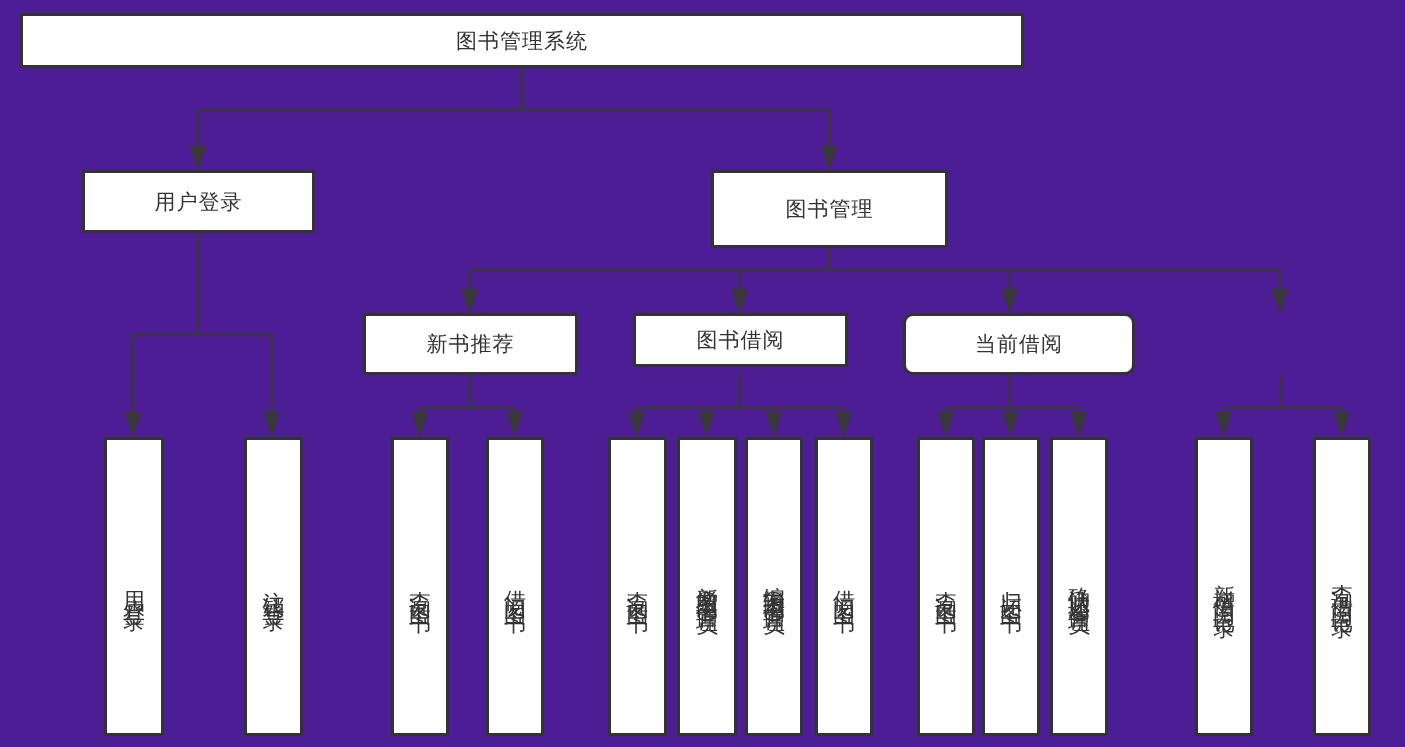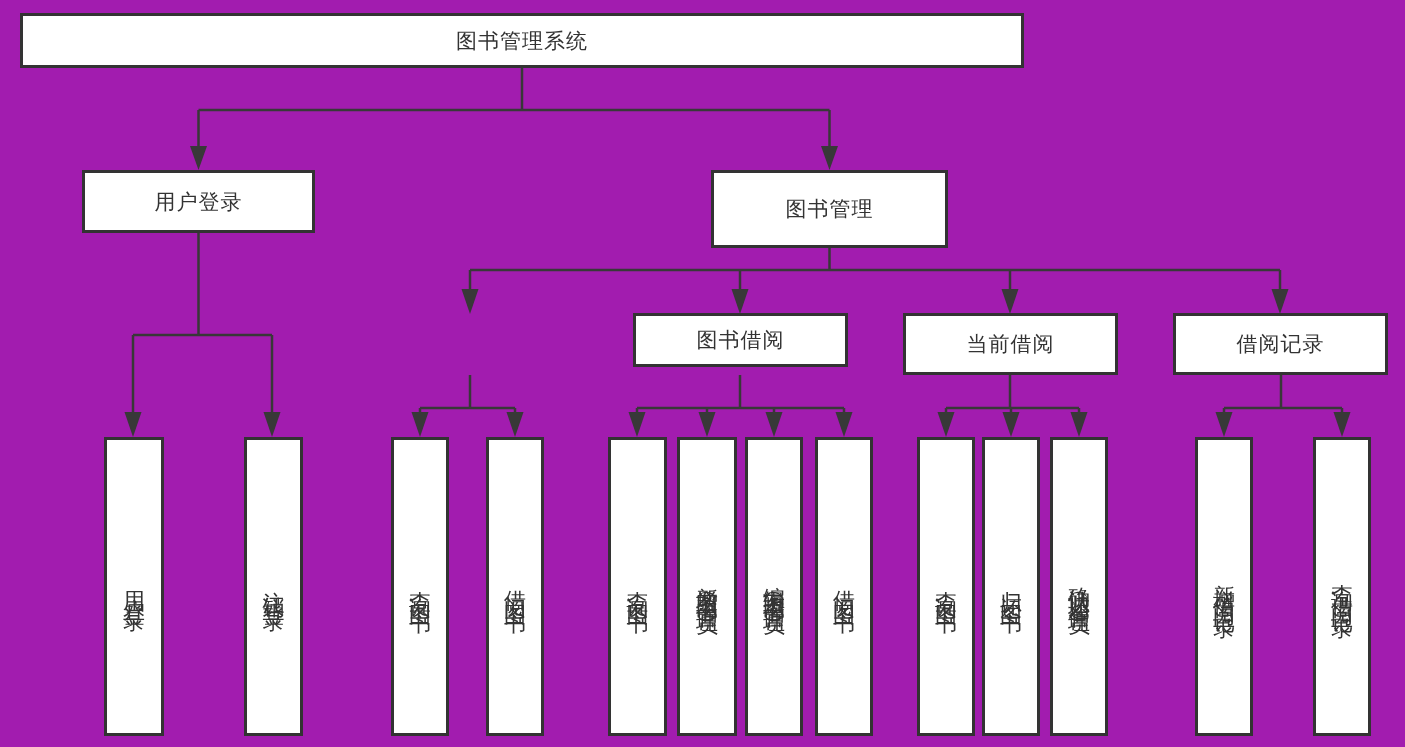--- a/index.html
+++ b/index.html
@@ -1,20 +1,20 @@
 <!DOCTYPE html>
 <html><head>
 <meta charset="utf-8">
 <style>
   html, body { margin: 0; padding: 0; background: #ffffff; }
   .stage {
     position: relative;
     width: 1405px;
     height: 747px;
-    background: #a21caf;
+    background: #4c1d95;
     font-family: "Liberation Sans", sans-serif;
     overflow: hidden;
   }
   .wires {
     position: absolute;
     left: 0; top: 0;
     width: 1405px; height: 747px;
     pointer-events: none;
   }
   .box {
@@ -39,21 +39,21 @@
     line-height: 1;
     white-space: normal;
   }
   .vbox.tight { letter-spacing: 4px; }
   
   .n-root   { left: 20px;   top: 13px;  width: 1004px; height: 55px; }
   .n-login  { left: 82px;   top: 170px; width: 233px;  height: 63px; }
   .n-mgmt   { left: 711px;  top: 170px; width: 237px;  height: 78px; }
   .n-g1     { left: 363px;  top: 313px; width: 215px;  height: 62px; }
   .n-g2     { left: 633px;  top: 313px; width: 215px;  height: 54px; }
-  .n-g3     { left: 903px;  top: 313px; width: 215px;  height: 62px; }
+  .n-g3     { left: 903px;  top: 313px; width: 232px;  height: 62px; border-radius: 10px; }
   .n-g4     { left: 1173px; top: 313px; width: 215px;  height: 62px; }
   .n-v1  { left: 104px;  top: 437px; width: 60px; height: 299px; }
   .n-v2  { left: 244px;  top: 437px; width: 59px; height: 299px; }
   .n-v3  { left: 391px;  top: 437px; width: 58px; height: 299px; }
   .n-v4  { left: 486px;  top: 437px; width: 58px; height: 299px; }
   .n-v5  { left: 608px;  top: 437px; width: 59px; height: 299px; }
   .n-v6  { left: 677px;  top: 437px; width: 60px; height: 299px; }
   .n-v7  { left: 745px;  top: 437px; width: 58px; height: 299px; }
   .n-v8  { left: 815px;  top: 437px; width: 58px; height: 299px; }
   .n-v9  { left: 917px;  top: 437px; width: 58px; height: 299px; }
@@ -117,23 +117,23 @@
       <polygon points="1215.5,412 1232.5,412 1224,437"></polygon>
       <polygon points="1333.5,412 1350.5,412 1342,437"></polygon>
     </g>
   </svg>
 
   <div class="box n-root">图书管理系统</div>
 
   <div class="box n-login">用户登录</div>
   <div class="box n-mgmt">图书管理</div>
 
+  <div class="box n-g1">新书推荐</div>
   <div class="box n-g2">图书借阅</div>
   <div class="box n-g3">当前借阅</div>
-  <div class="box n-g4">借阅记录</div>
 
   <div class="box vbox n-v1">用户登录</div>
   <div class="box vbox n-v2">注销登录</div>
 
   <div class="box vbox n-v3">查询图书</div>
   <div class="box vbox n-v4">借阅图书</div>
 
   <div class="box vbox n-v5">查询图书</div>
   <div class="box vbox tight n-v6">新增图书（管理员）</div>
   <div class="box vbox tight n-v7">编辑图书（管理员）</div>

